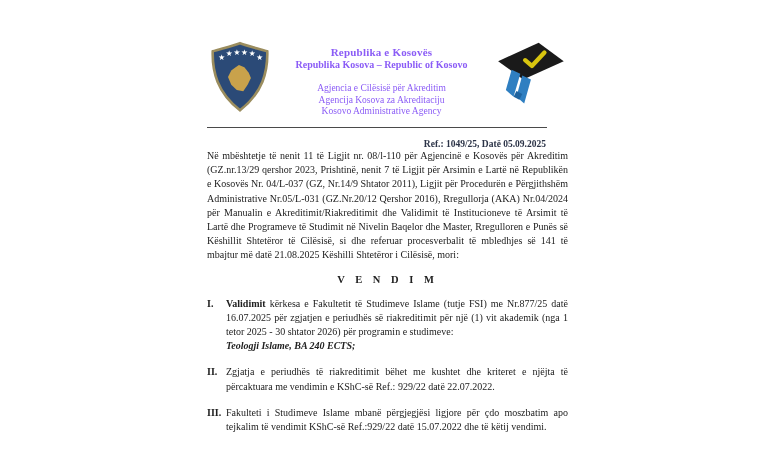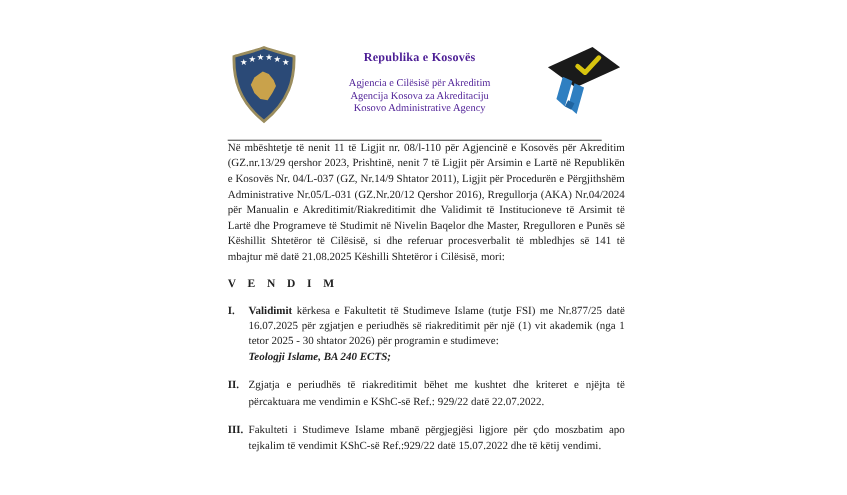--- a/index.html
+++ b/index.html
@@ -6,39 +6,39 @@
   html,body { width:770px; height:450px; background:#ffffff; overflow:hidden; }
   .page {
     position:relative; width:770px; height:450px; background:#ffffff;
     font-family:"Liberation Serif", serif; color:#212121;
   }
   .doc { position:absolute; left:207px; top:38px; width:361px; }
 
   
   .letterhead { display:flex; justify-content:space-between; align-items:flex-start; height:88px; }
   .coa { width:66px; height:72px; flex:none; margin-top:3px; }
-  .head-text { flex:1; text-align:center; padding-top:8px; color:#4c1d95; }
+  .head-text { flex:1; text-align:center; padding-top:8px; color:#8b5cf6; }
   .state-sq   { font-weight:bold; font-size:11px; letter-spacing:0.2px; }
   .state-multi{ font-weight:bold; font-size:10px; margin-top:1px; }
   .agency { margin-top:13px; font-size:9.5px; line-height:11.5px; }
   .logo { width:78px; height:82px; flex:none; }
 
   .rule { border-top:1.2px solid #4a4a4a; width:340px; margin-top:1px; }
 
   .ref-line {
     text-align:right; font-weight:bold; font-size:9.5px; color:#2b3347;
     margin-top:11px; padding-right:22px;
   }
 
   .preamble {
     font-size:10px; line-height:14.2px; text-align:justify;
   }
 
   .decision-heading {
-    font-weight:bold; font-size:10.5px; letter-spacing:4px;
+    text-align:center; font-weight:bold; font-size:10.5px; letter-spacing:4px;
     margin-top:11px; margin-bottom:12px;
   }
 
   .item { display:flex; font-size:10px; line-height:14.2px; margin-bottom:12px; }
   .item .num { flex:none; width:19px; font-weight:bold; }
   .item .body { flex:1; text-align:justify; }
   .item .lead { font-weight:bold; }
   .program { display:block; font-weight:bold; font-style:italic; }
 </style>
 </head>
@@ -57,40 +57,42 @@
           <text x="24" y="12.5" font-size="7" fill="#ffffff">★</text>
           <text x="31" y="12.5" font-size="7" fill="#ffffff">★</text>
           <text x="38" y="14" font-size="7" fill="#ffffff">★</text>
           <text x="45" y="17" font-size="7" fill="#ffffff">★</text>
           <path d="M29 22 L34 24 L38 29 L40 34 L37 40 L33 46 L27 45 L22 40 L19 33 L22 27 L26 24 Z" fill="#c9a24b"></path>
         </svg>
       </div>
 
       <div class="head-text">
         <div class="state-sq">Republika e Kosovës</div>
+        <div class="state-multi">Republika Kosova – Republic of Kosovo</div>
         <div class="agency">
           <div>Agjencia e Cilësisë për Akreditim</div>
           <div>Agencija Kosova za Akreditaciju</div>
           <div>Kosovo Administrative Agency</div>
         </div>
       </div>
 
       <div class="logo">
         <svg viewBox="0 0 80 85" width="78" height="82" aria-hidden="true">
           <polygon points="8,24 50,5 76,24 34,43" fill="#1a1a1a"></polygon>
           <path d="M36 23 L43 29 L56 15" fill="none" stroke="#d8c50f" stroke-width="4.5" stroke-linecap="round" stroke-linejoin="round"></path>
           <polygon points="22,33 31,37 24,61 16,54" fill="#2f7fc1"></polygon>
           <polygon points="33,39 42,43 35,68 27,61" fill="#2f7fc1"></polygon>
           <polygon points="24,61 30,64 33,58 27,55" fill="#1f64a0"></polygon>
         </svg>
       </div>
     </div>
 
     <div class="rule"></div>
 
+    <div class="ref-line">Ref.: 1049/25, Datë 05.09.2025</div>
 
     <p class="preamble">Në mbështetje të nenit 11 të Ligjit nr. 08/l-110 për Agjencinë e Kosovës për Akreditim (GZ.nr.13/29 qershor 2023, Prishtinë, nenit 7 të Ligjit për Arsimin e Lartë në Republikën e Kosovës Nr. 04/L-037 (GZ, Nr.14/9 Shtator 2011), Ligjit për Procedurën e Përgjithshëm Administrative Nr.05/L-031 (GZ.Nr.20/12 Qershor 2016), Rregullorja (AKA) Nr.04/2024 për Manualin e Akreditimit/Riakreditimit dhe Validimit të Institucioneve të Arsimit të Lartë dhe Programeve të Studimit në Nivelin Baqelor dhe Master, Rregulloren e Punës së Këshillit Shtetëror të Cilësisë, si dhe referuar procesverbalit të mbledhjes së 141 të mbajtur më datë 21.08.2025 Këshilli Shtetëror i Cilësisë, mori:</p>
 
     <div class="decision-heading">V E N D I M</div>
 
     <div class="items">
 
       <div class="item">
         <span class="num">I.</span>
         <span class="body"><span class="lead">Validimit</span><span> kërkesa e Fakultetit të Studimeve Islame (tutje FSI) me Nr.877/25 datë 16.07.2025 për zgjatjen e periudhës së riakreditimit për një (1) vit akademik (nga 1 tetor 2025 - 30 shtator 2026) për programin e studimeve:</span><span class="program">Teologji Islame, BA 240 ECTS;</span></span>

